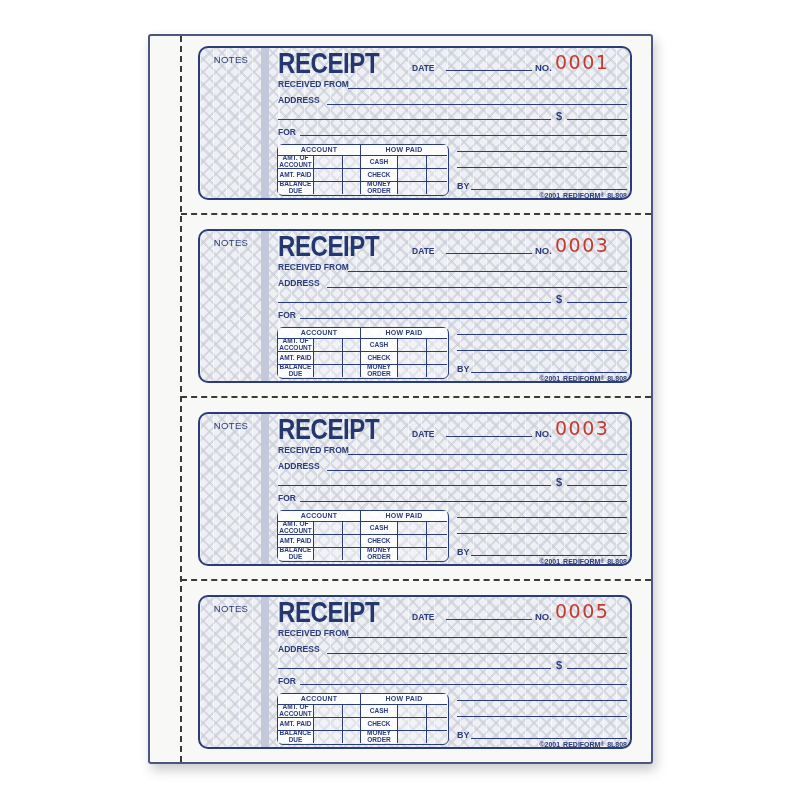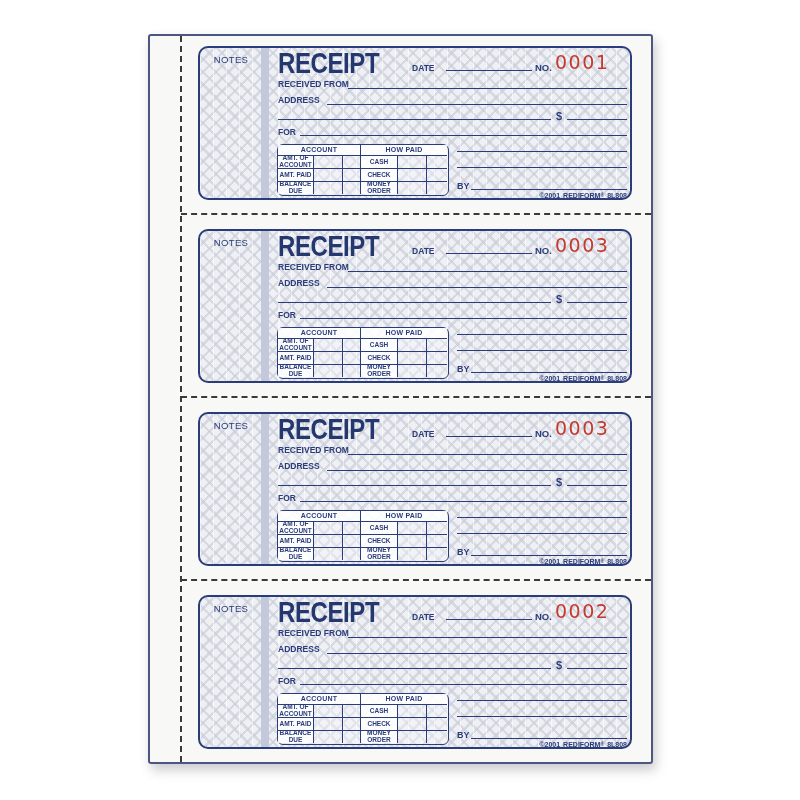--- a/index.html
+++ b/index.html
@@ -269,21 +269,21 @@
   </div>
     <div class="receipt" style="top: 559px;">
     <div class="notes">NOTES</div>
     <div class="stripe"></div>
 
     <div class="title">RECEIPT</div>
 
     <div class="lbl" style="left:212px;top:15px;font-size:8.5px;">DATE</div>
     <div class="hline" style="left:246px;width:86px;top:22px;"></div>
     <div class="lbl" style="left:335px;top:14px;font-size:9.5px;">NO.</div>
-    <div class="num">0002</div>
+    <div class="num">0005</div>
 
     <div class="lbl" style="left:78px;top:31px;font-size:8.5px;">RECEIVED FROM</div>
     <div class="hline" style="left:148px;width:279px;top:40px;"></div>
 
     <div class="lbl" style="left:78px;top:47px;font-size:8.5px;">ADDRESS</div>
     <div class="hline" style="left:127px;width:300px;top:56px;"></div>
 
     <div class="hline" style="left:78px;width:273px;top:71px;"></div>
     <div class="lbl" style="left:356px;top:62px;font-size:11px;">$</div>
     <div class="hline" style="left:367px;width:60px;top:71px;"></div>

